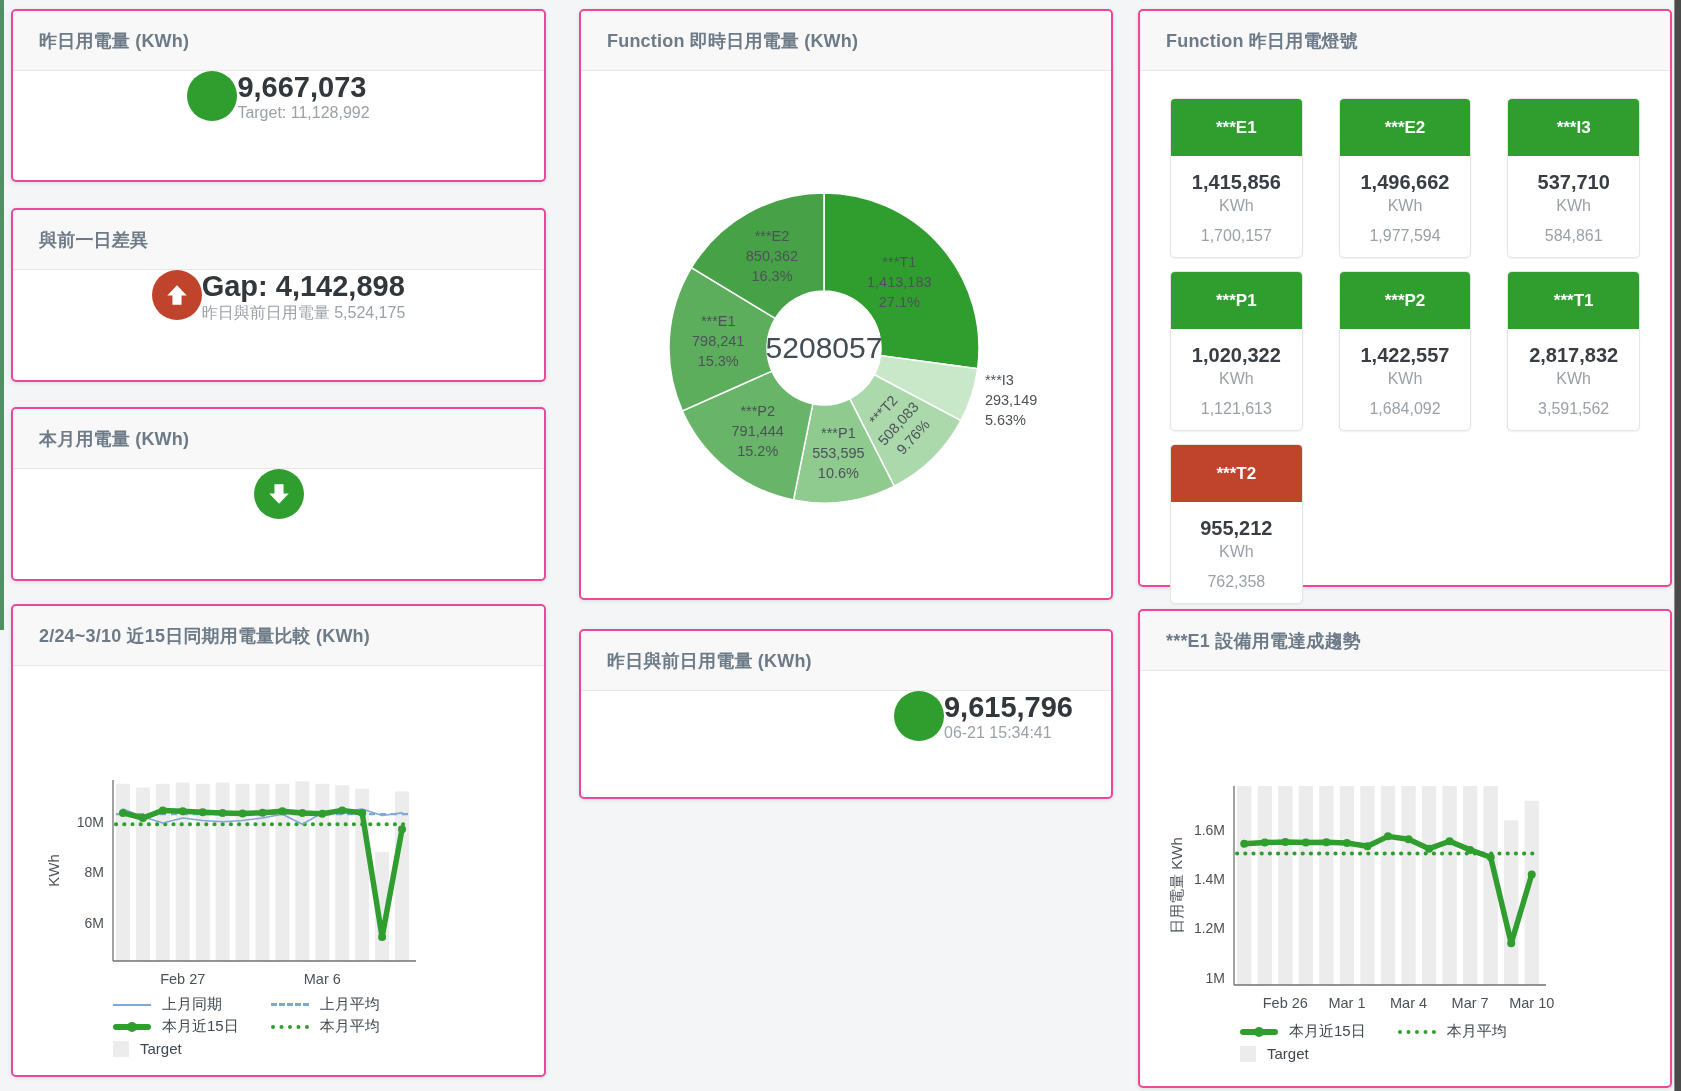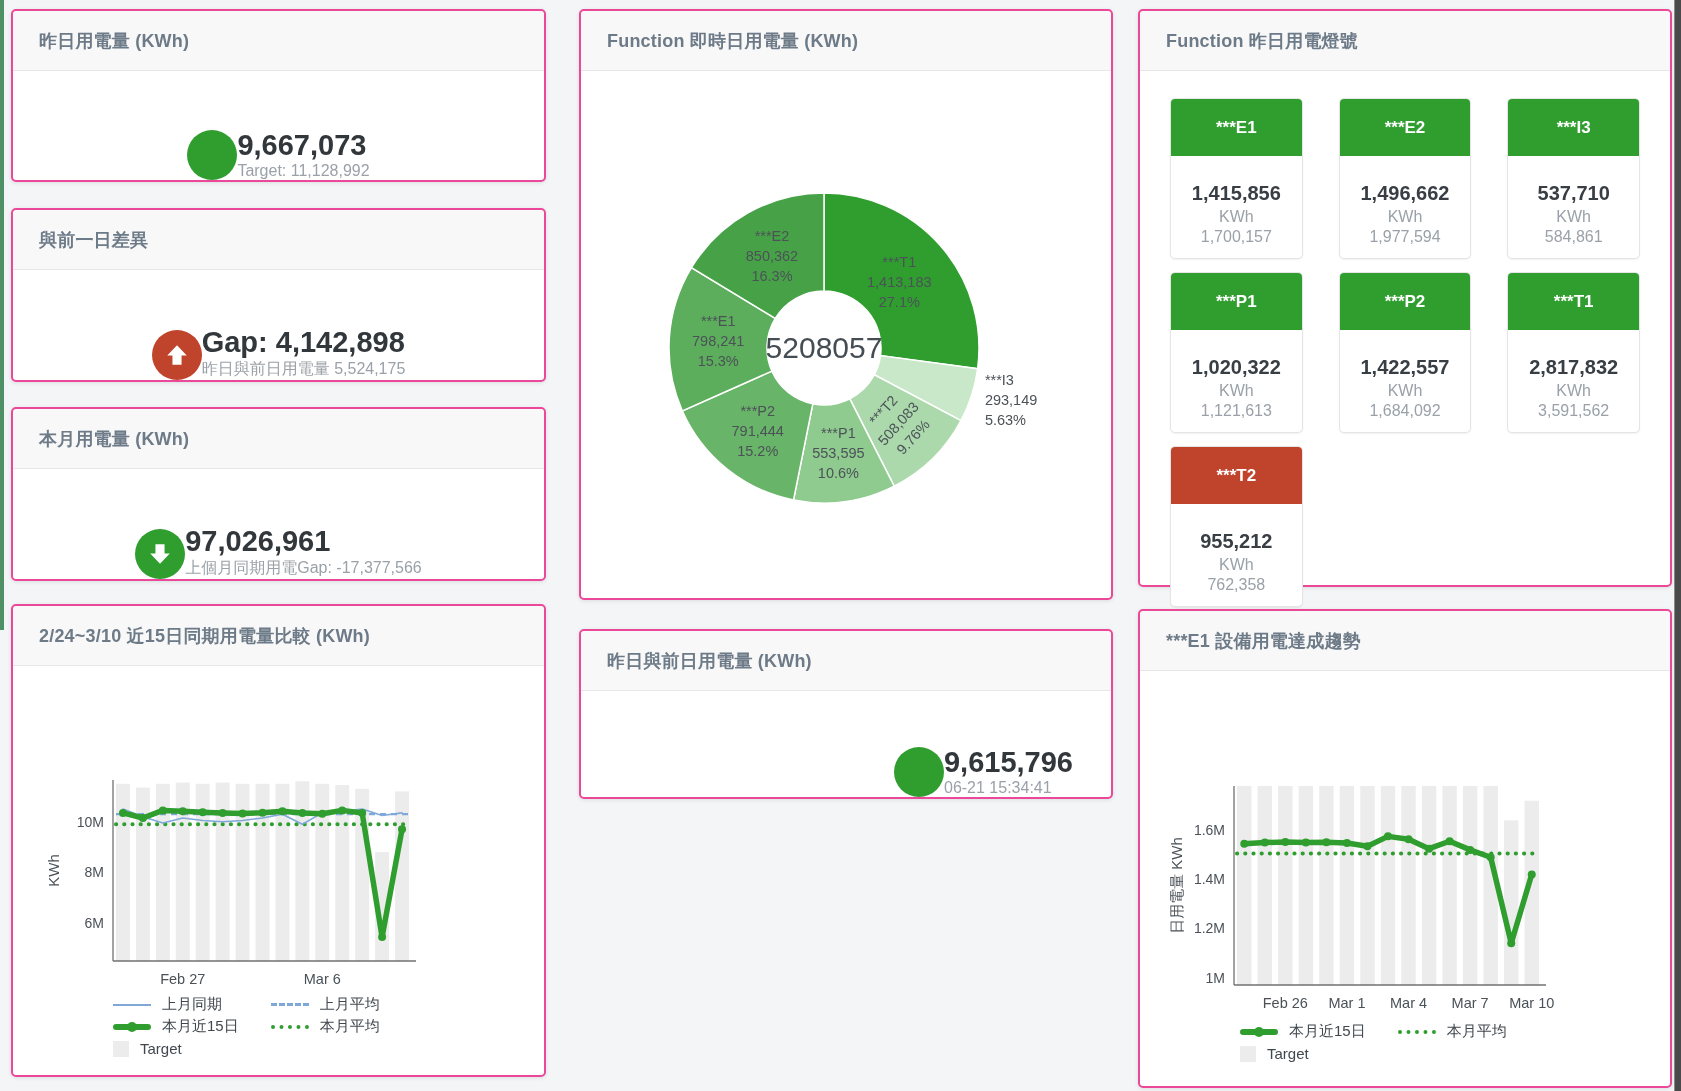--- a/index.html
+++ b/index.html
@@ -27,39 +27,39 @@
   #p1{left:11px;top:9px;width:531px;height:169px}
   #p2{left:11px;top:208px;width:531px;height:170px}
   #p3{left:11px;top:407px;width:531px;height:170px}
   #p4{left:11px;top:604px;width:531px;height:469px}
   #p5{left:579px;top:9px;width:530px;height:587px}
   #p6{left:579px;top:629px;width:530px;height:166px}
   #p7{left:1138px;top:9px;width:530px;height:574px}
   #p8{left:1138px;top:609px;width:530px;height:475px}
 
   
-  .stat-body{display:flex;align-items:flex-end;justify-content:center;}
+  .stat-body{display:flex;align-items:flex-start;justify-content:center;}
   .stat-body.right{justify-content:flex-end;padding-right:38px}
   .stat-icon{
     width:50px;height:50px;border-radius:50%;flex:0 0 auto;
     display:flex;align-items:center;justify-content:center;
   }
   .stat-icon svg{display:block}
   .stat-icon .down{transform:rotate(180deg)}
   .stat-value{font-size:29px;font-weight:bold;color:#32373c;line-height:1.15;white-space:nowrap}
   .stat-sub{font-size:16px;color:#9aa1a8;white-space:nowrap}
 
   
   .tiles{padding:27px 30px 0 30px;display:grid;grid-template-columns:repeat(3,1fr);column-gap:36px;row-gap:13px}
   .tile{border:1px solid #e5e5e5;border-radius:5px;box-shadow:0 1px 2px rgba(0,0,0,.06);overflow:hidden;text-align:center;background:#fff}
   .tile-header{height:57px;display:flex;align-items:center;justify-content:center;color:#fff;font-weight:bold;font-size:17px}
-  .tile-body{padding:26px 0 12px}
+  .tile-body{padding:15px 0 12px}
   .tile-value{font-size:20px;font-weight:bold;color:#383e44}
   .tile-unit{font-size:16px;color:#9aa1a8;margin-top:3px}
-  .tile-target{font-size:16px;color:#9aa1a8;margin-top:2px}
+  .tile-target{font-size:16px;color:#9aa1a8;margin-top:12px}
 
   
   svg text{font-family:"Liberation Sans",sans-serif}
   #donut-svg{position:absolute;left:0;top:0}
   #cmp-svg{position:absolute;left:0;top:105px}
   #trend-svg{position:absolute;left:0;top:107px}
 
   .legend{position:absolute;display:grid;grid-template-columns:repeat(2,max-content);column-gap:32px;row-gap:5px}
   #cmp-legend{left:100px;top:330px}
   #trend-legend{left:100px;top:352px}
@@ -105,24 +105,20 @@
 </section>
 
 <section class="panel" id="p3">
   <div class="panel-header">本月用電量 (KWh)</div>
   <div class="panel-body stat-body">
     <span class="stat-icon" style="background: rgb(47, 158, 47);">
       <svg class="down" width="26" height="26" viewBox="0 0 24 24">
           <path fill="#ffffff" d="M12 3 L21 12.5 H16.2 V21 H7.8 V12.5 H3 Z"></path>
         </svg>
     </span>
-    <div class="stat-text">
-      <div class="stat-value">97,026,961</div>
-      <div class="stat-sub">上個月同期用電Gap: -17,377,566</div>
-    </div>
   </div>
 </section>
 
 <section class="panel" id="p4">
   <div class="panel-header">2/24~3/10 近15日同期用電量比較 (KWh)</div>
   <div class="panel-body">
     <svg id="cmp-svg" width="426" height="233">
         <rect x="102.99000000000001" y="12.797202797202806" width="13.953333333333333" height="177.2027972027972" fill="#ececec"></rect>
         <rect x="122.92333333333335" y="16.59440559440561" width="13.953333333333333" height="173.4055944055944" fill="#ececec"></rect>
         <rect x="142.85666666666668" y="12.797202797202806" width="13.953333333333333" height="177.2027972027972" fill="#ececec"></rect>

